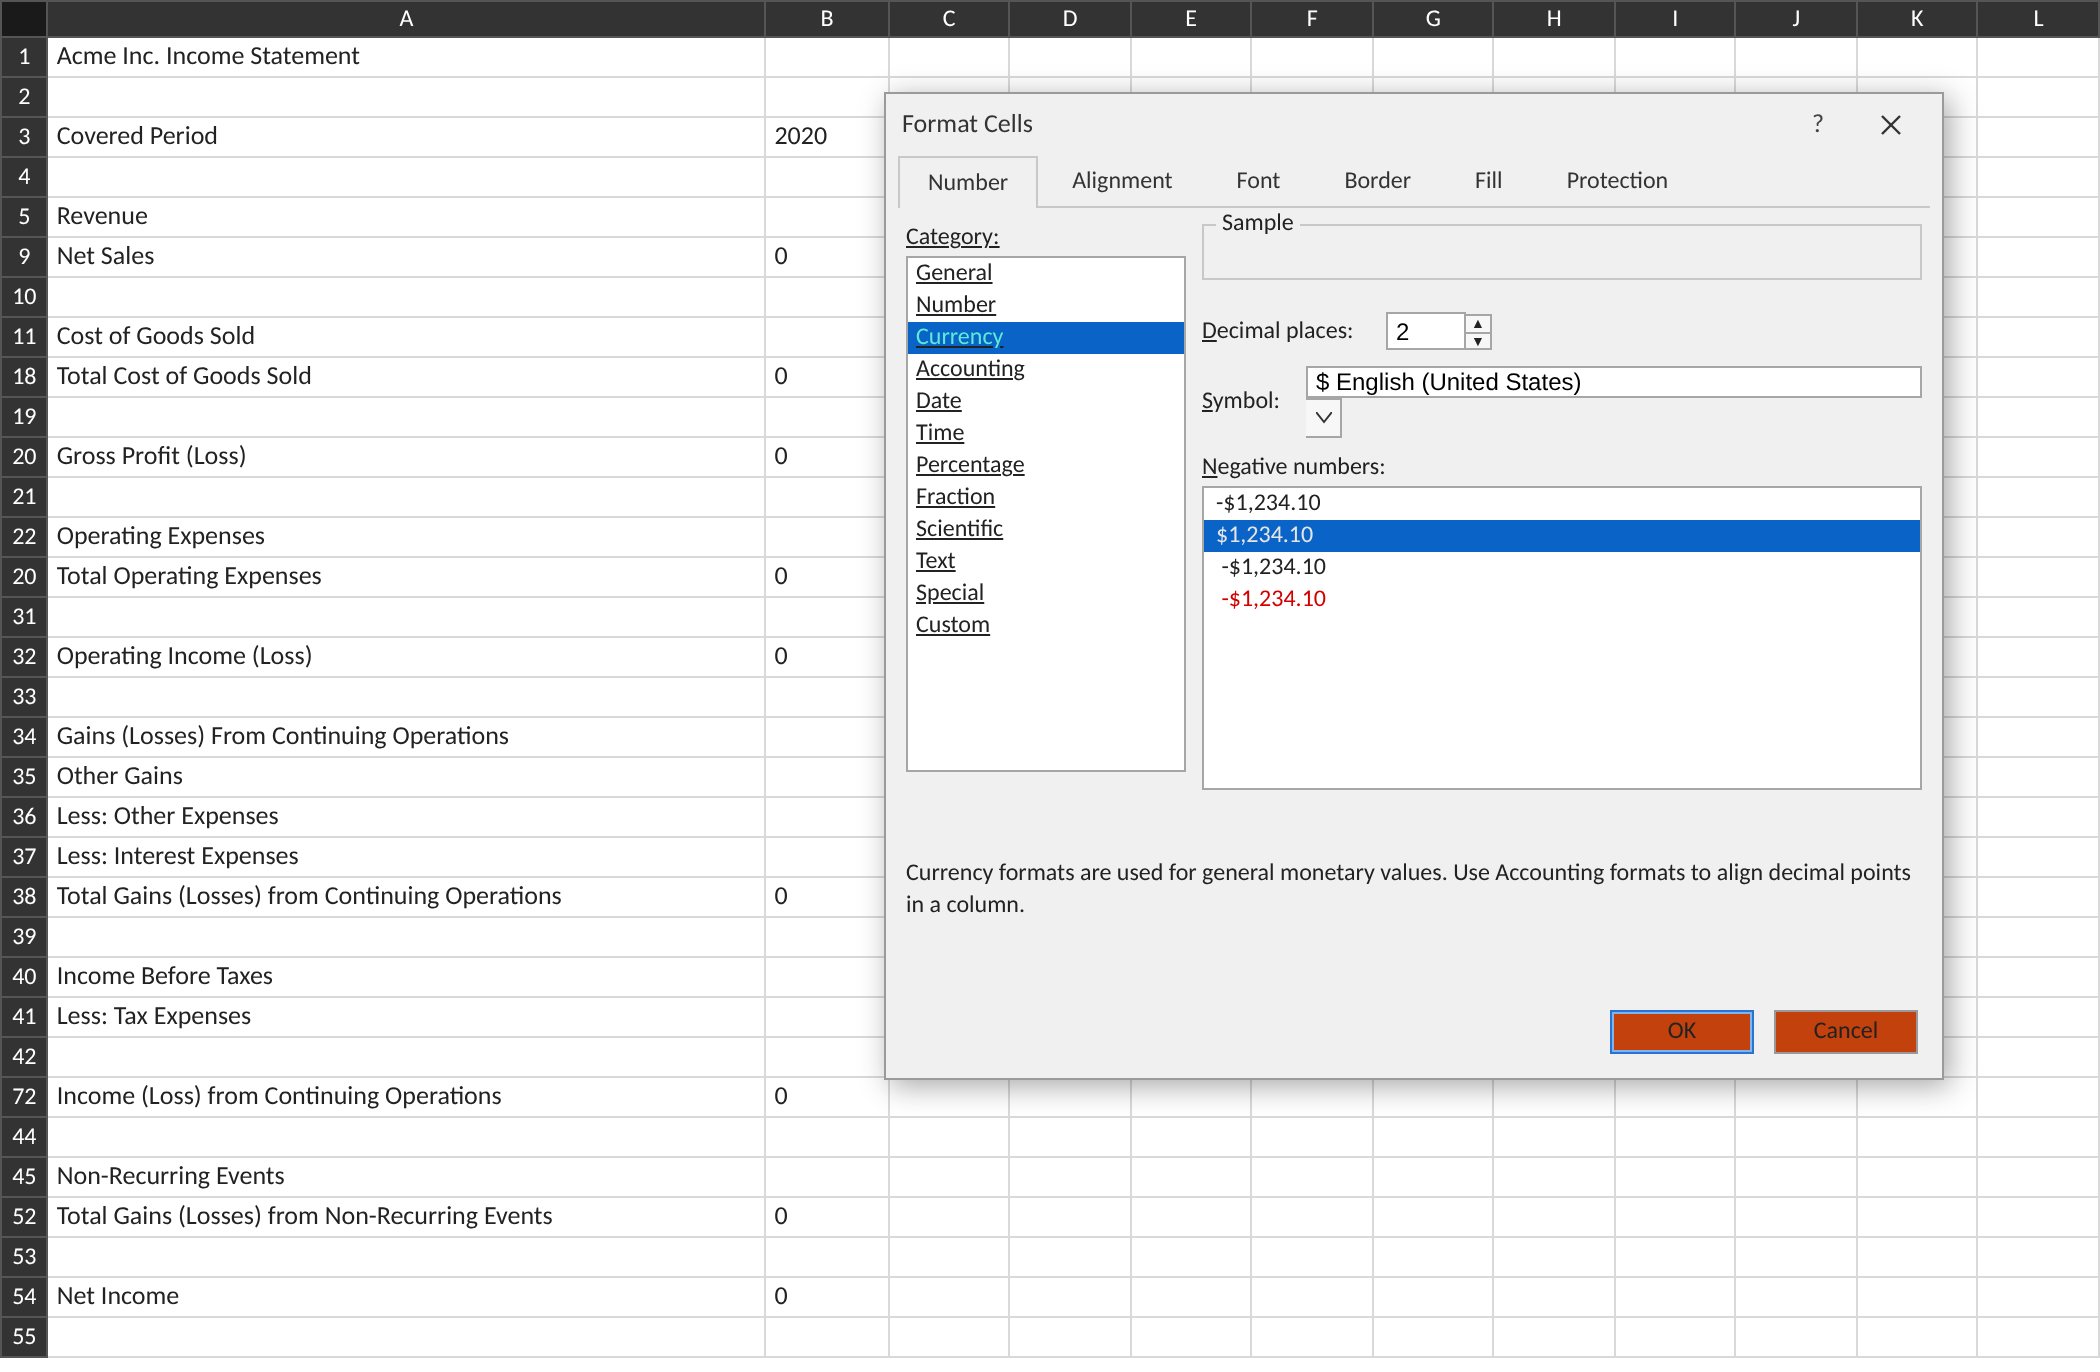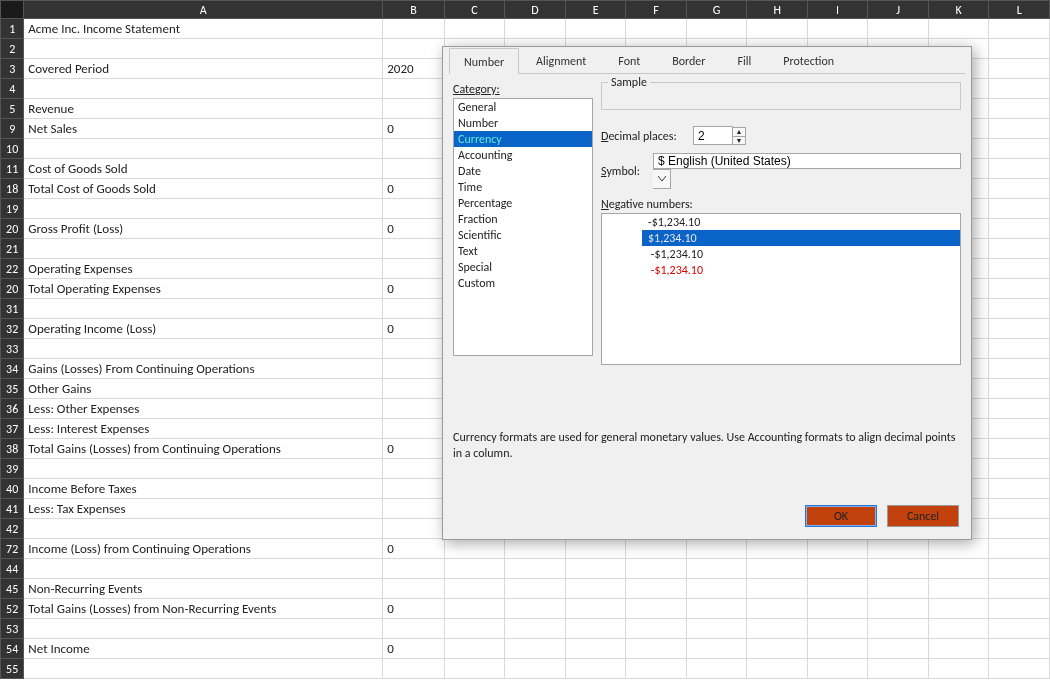--- a/index.html
+++ b/index.html
@@ -38,21 +38,21 @@
   .sample-lbl { position:absolute; left:6px; top:-8px; background:#f0f0f0; padding:0 3px; font-size:12px; }
   .spinner { display:flex; align-items:center; }
   .spinner input { width:40px; height:19px; border:1px solid #a6a6a6; text-align:left; padding:0 4px; font-size:12px; }
   .spin-btns { display:flex; flex-direction:column; margin-left:-1px; }
   .spin-btns div { width:14px; height:9px; border:1px solid #a6a6a6; background:#f7f7f7; display:flex; align-items:center; justify-content:center; font-size:7px; line-height:1; cursor:pointer; }
   .spin-btns div:first-child { border-bottom:none; }
   .combo { display:flex; width:100%;flex-direction:column; }
   .combo input { flex:1; height:20px; border:1px solid #a6a6a6; padding:0 4px; font-size:12px; background:#fff; }
   .combo .drop { width:18px; height:20px; border:1px solid #a6a6a6; border-left:none; background:#f7f7f7; display:flex; align-items:center; justify-content:center; cursor:pointer; }
   .drop svg { width:8px; height:6px; }
-  .neg-list { border:1px solid #a6a6a6; background:#fff; height:152px; overflow-y:scroll; font-size:12px;padding-left:40px; }
+  .neg-list { border:1px solid #a6a6a6; background:#fff; height:152px; overflow-y:scroll; font-size:12px; }
   .neg-list div { padding:1px 6px; }
   .neg-list .sel { background:#0a64c8; color:#e5e5e5; }
   .red { color:#d40000; }
   .explain { position:absolute; left:10px; right:12px; top:382px; font-size:12px; color:#222; line-height:1.35; }
   .dlg-buttons { position:absolute; right:12px; bottom:12px; display:flex; gap:10px; }
   .btn { width:72px; height:22px; border:1px solid #999; background:#c2410c; display:flex; align-items:center; justify-content:center; font-size:12px; cursor:pointer; }
   .btn.def { border:1px solid #2a72d4; box-shadow:0 0 0 1px #7fb5ef inset; }
 </style>
 </head>
 <body>
@@ -584,30 +584,40 @@
           <td></td>
           <td></td>
           <td></td>
           <td></td>
           <td></td>
         </tr>
       </tbody>
   </table>
 
   <div class="dlg">
+    <div class="dlg-titlebar">
+      <div class="dlg-title">Format Cells</div>
+      <div class="dlg-help">?</div>
+      <div class="dlg-close">
+        <svg viewBox="0 0 11 11">
+            <line x1="1" y1="1" x2="10" y2="10"></line>
+            <line x1="10" y1="1" x2="1" y2="10"></line>
+          </svg>
+      </div>
+    </div>
     <div class="tabs" id="tabs">
         <div class="tab active">Number</div>
         <div class="tab">Alignment</div>
         <div class="tab">Font</div>
         <div class="tab">Border</div>
         <div class="tab">Fill</div>
         <div class="tab">Protection</div>
       </div>
     <div class="dlg-body">
-      <div style="position:absolute; left:10px; top:8px;">
+      <div style="position:absolute; left:10px; top:8px;text-decoration:underline;">
         <div class="lbl"><span class="u">Category:</span></div>
         <div class="cat-list" id="catlist">
             <div class="">General</div>
             <div class="">Number</div>
             <div class="sel">Currency</div>
             <div class="">Accounting</div>
             <div class="">Date</div>
             <div class="">Time</div>
             <div class="">Percentage</div>
             <div class="">Fraction</div>

